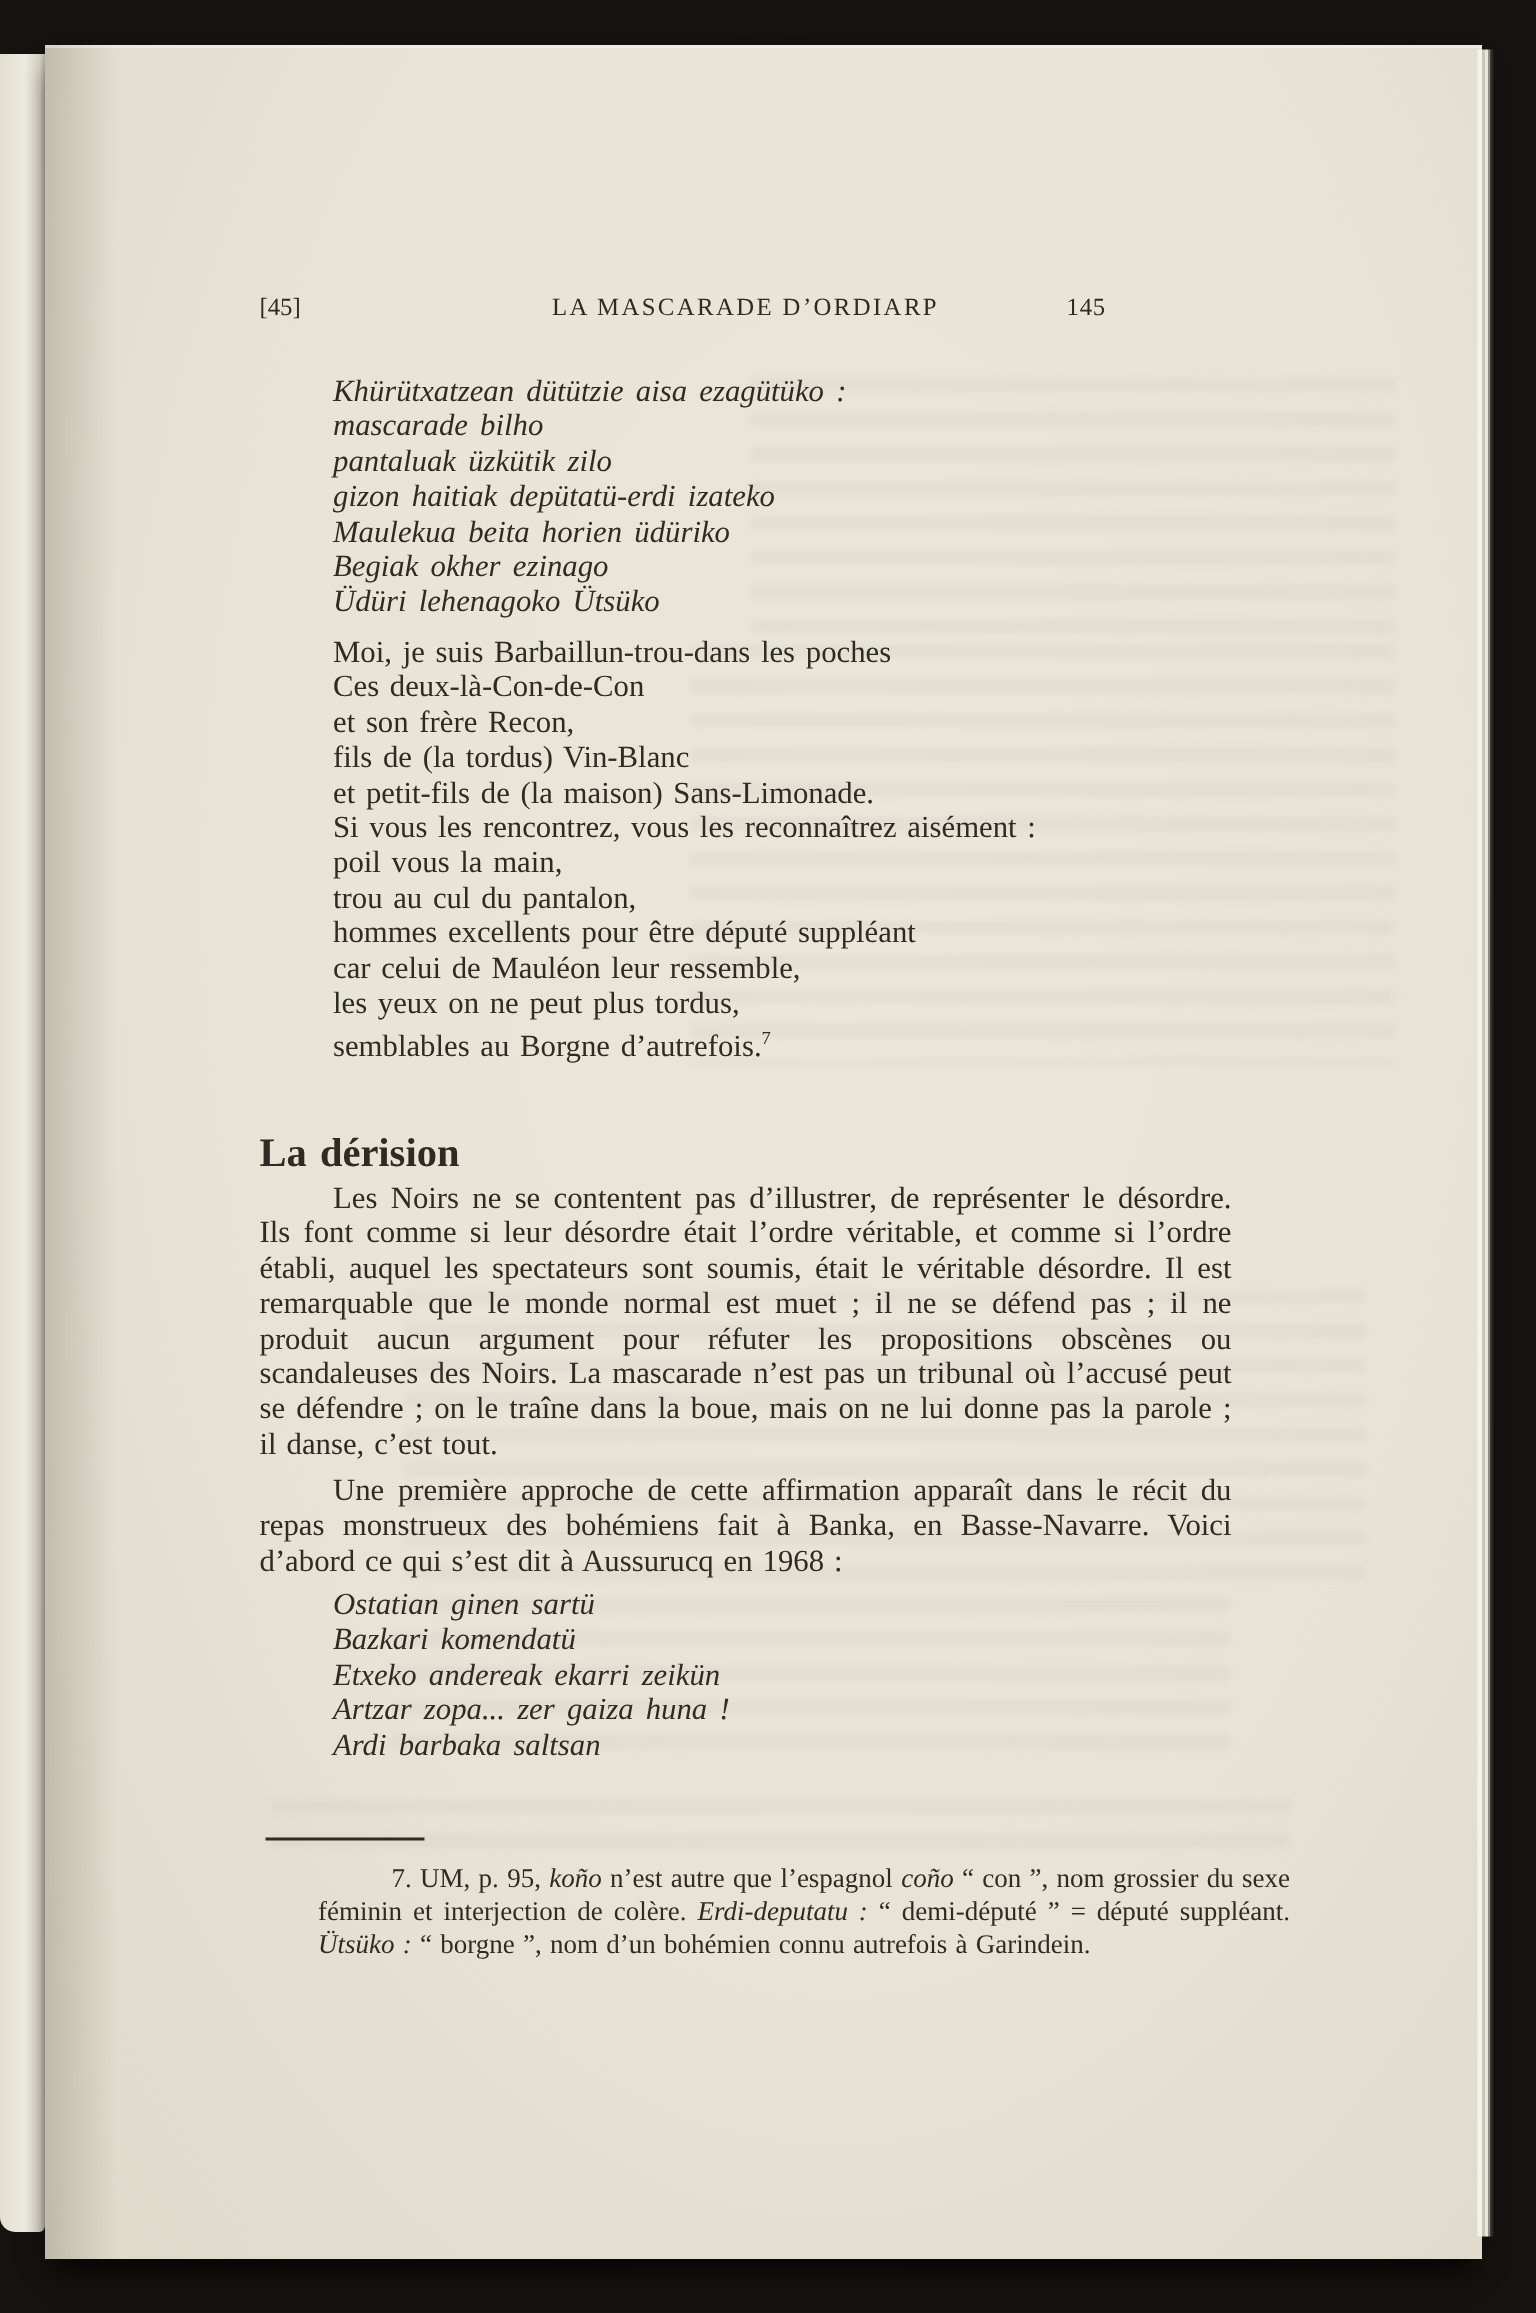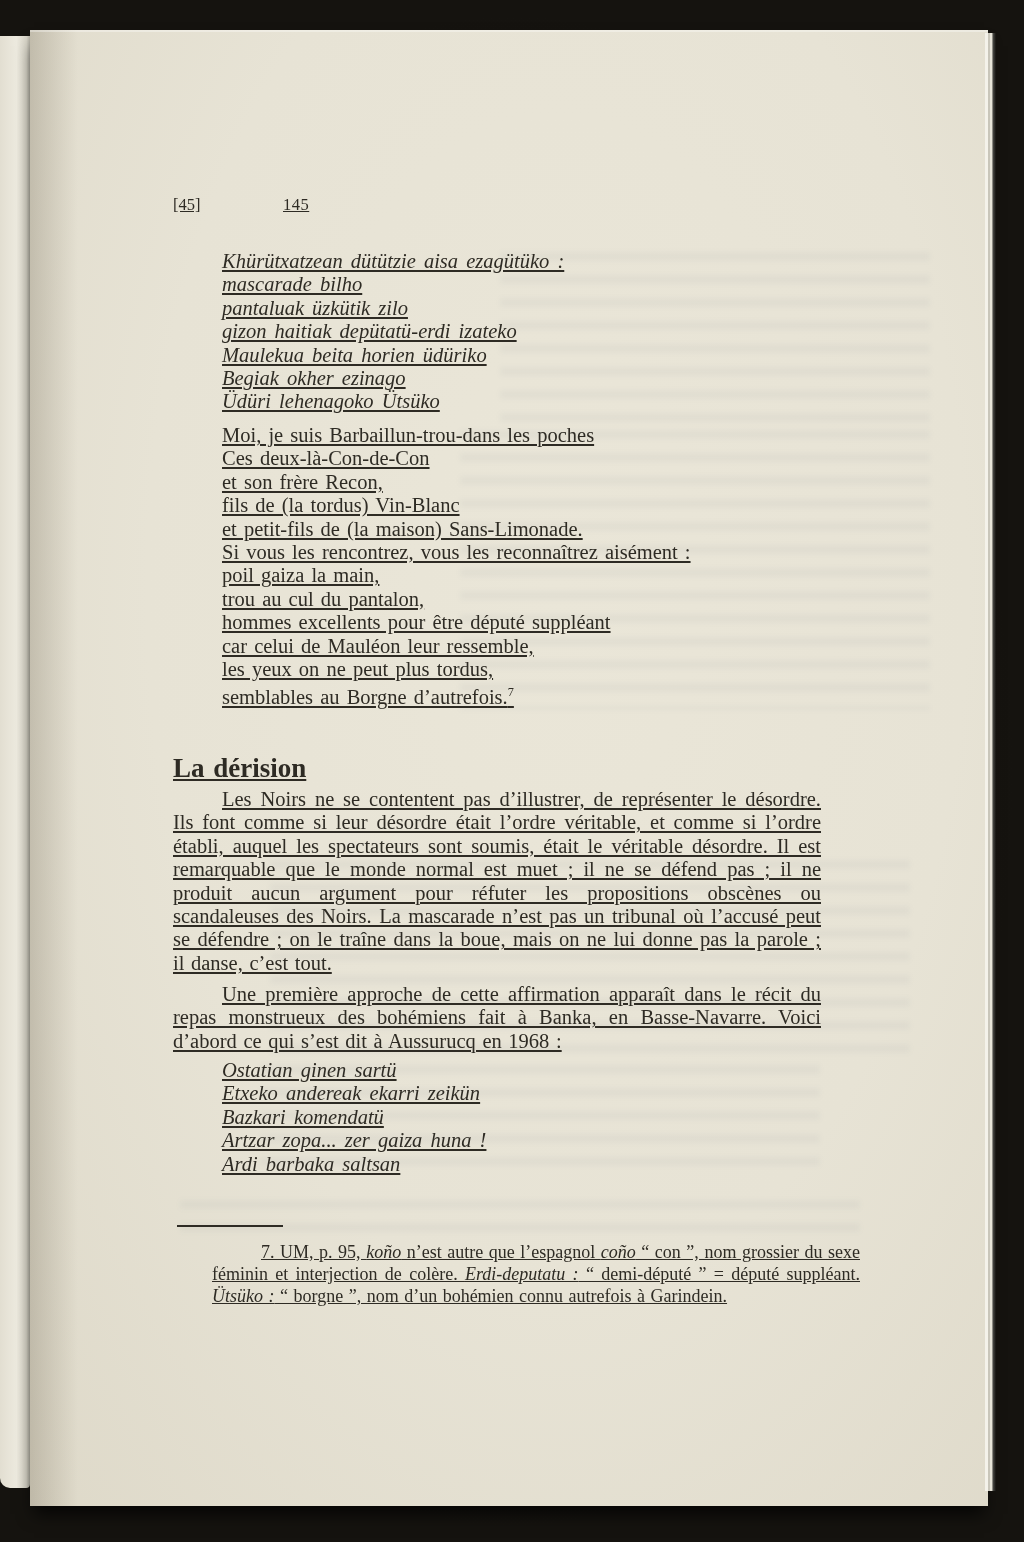--- a/index.html
+++ b/index.html
@@ -82,21 +82,20 @@
   }
 
   
   .block {
     position: absolute;
     left: 143px;
     width: 648px;
     font-size: 20.5px;
     line-height: 23.4px;
     color: var(--color-ink);
-    text-decoration: underline;
   }
 
   .page-header {
     top: 163px;
     display: flex;
     align-items: baseline;
     font-size: 16.5px;
   }
   .header-marker { width: 110px; }
   .header-title {
@@ -162,58 +161,59 @@
   <div class="page">
 
     <div class="bleed" style="left:470px; top:222px; width:430px; height:180px;"></div>
     <div class="bleed" style="left:430px; top:400px; width:470px; height:280px;"></div>
     <div class="bleed" style="left:240px; top:830px; width:640px; height:200px;"></div>
     <div class="bleed" style="left:230px; top:1035px; width:560px; height:115px;"></div>
     <div class="bleed" style="left:150px; top:1170px; width:680px; height:46px;"></div>
 
     <div class="block page-header">
       <span class="header-marker">[45]</span>
+      <span class="header-title">LA MASCARADE D’ORDIARP</span>
       <span class="header-pagenum">145</span>
     </div>
 
     <div class="block poem poem-1">
         <div class="line">Khürütxatzean dütützie aisa ezagütüko :</div>
         <div class="line">mascarade bilho</div>
         <div class="line">pantaluak üzkütik zilo</div>
         <div class="line">gizon haitiak depütatü-erdi izateko</div>
         <div class="line">Maulekua beita horien üdüriko</div>
         <div class="line">Begiak okher ezinago</div>
         <div class="line">Üdüri lehenagoko Ütsüko</div>
       </div>
 
     <div class="block translation">
         <div class="line">Moi, je suis Barbaillun-trou-dans les poches</div>
         <div class="line">Ces deux-là-Con-de-Con</div>
         <div class="line">et son frère Recon,</div>
         <div class="line">fils de (la tordus) Vin-Blanc</div>
         <div class="line">et petit-fils de (la maison) Sans-Limonade.</div>
         <div class="line">Si vous les rencontrez, vous les reconnaîtrez aisément :</div>
-        <div class="line">poil gaiza la main,</div>
+        <div class="line">poil vous la main,</div>
         <div class="line">trou au cul du pantalon,</div>
         <div class="line">hommes excellents pour être député suppléant</div>
         <div class="line">car celui de Mauléon leur ressemble,</div>
         <div class="line">les yeux on ne peut plus tordus,</div>
         <div class="line"><span>semblables au Borgne d’autrefois.</span><sup>7</sup></div>
       </div>
 
     <h2 class="block section-heading">La dérision</h2>
 
     <p class="block para para-1">Les Noirs ne se contentent pas d’illustrer, de représenter le désordre. Ils font comme si leur désordre était l’ordre véritable, et comme si l’ordre établi, auquel les spectateurs sont soumis, était le véritable désordre. Il est remarquable que le monde normal est muet ; il ne se défend pas ; il ne produit aucun argument pour réfuter les propositions obscènes ou scandaleuses des Noirs. La mascarade n’est pas un tribunal où l’accusé peut se défendre ; on le traîne dans la boue, mais on ne lui donne pas la parole ; il danse, c’est tout.</p>
 
     <p class="block para para-2">Une première approche de cette affirmation apparaît dans le récit du repas monstrueux des bohémiens fait à Banka, en Basse-Navarre. Voici d’abord ce qui s’est dit à Aussurucq en 1968 :</p>
 
     <div class="block poem poem-2">
         <div class="line">Ostatian ginen sartü</div>
+        <div class="line">Bazkari komendatü</div>
         <div class="line">Etxeko andereak ekarri zeikün</div>
-        <div class="line">Bazkari komendatü</div>
         <div class="line">Artzar zopa... zer gaiza huna !</div>
         <div class="line">Ardi barbaka saltsan</div>
       </div>
 
     <div class="footnote-rule"></div>
 
     <p class="block footnote"><span>7. UM, p. 95, </span><span style="font-style: italic;">koño</span><span> n’est autre que l’espagnol </span><span style="font-style: italic;">coño</span><span> “ con ”, nom grossier du sexe féminin et interjection de colère. </span><span style="font-style: italic;">Erdi-deputatu :</span><span> “ demi-député ” = député suppléant. </span><span style="font-style: italic;">Ütsüko :</span><span> “ borgne ”, nom d’un bohémien connu autrefois à Garindein.</span></p>
 
   </div>
 

